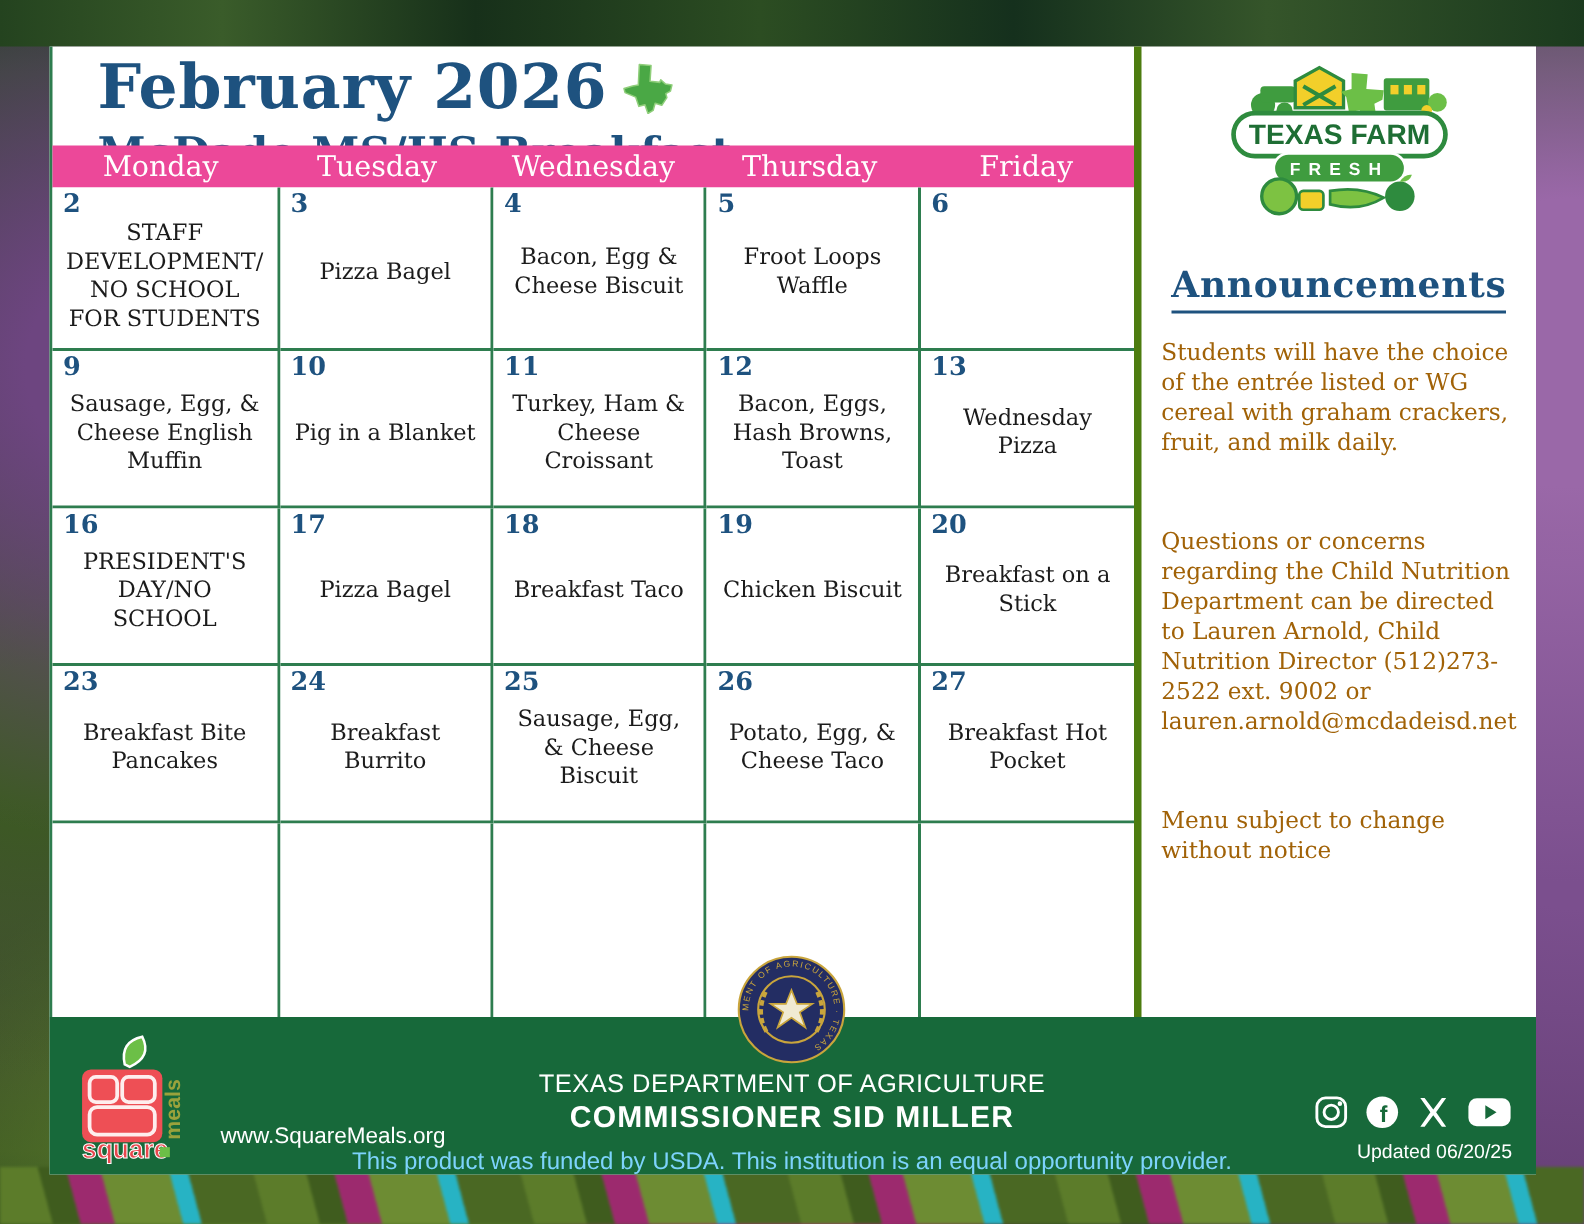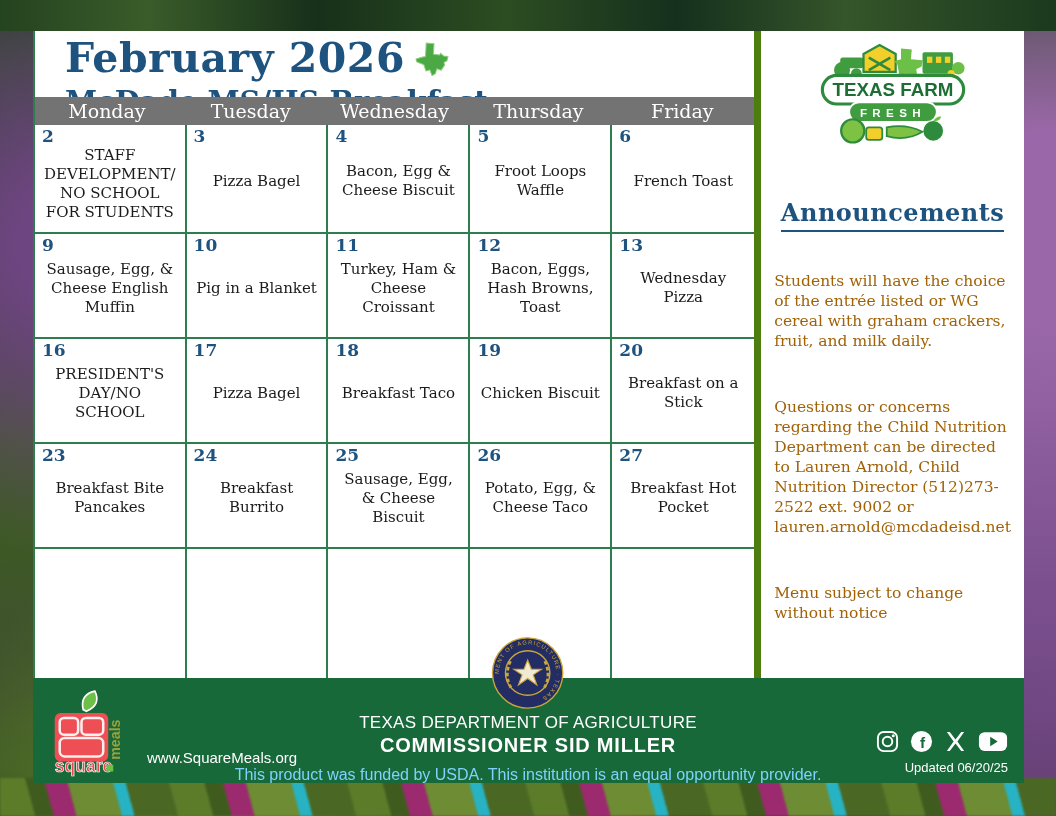--- a/index.html
+++ b/index.html
@@ -27,32 +27,32 @@
   .card{position:absolute;left:33px;top:31px;width:991px;height:752px;background:#fff;
     display:flex;flex-direction:column;}
   .card-main{display:flex;flex:1;min-height:0;}
 
   
   .cal-col{width:772px;display:flex;flex-direction:column;border-left:2px solid #2E7D4F;box-sizing:border-box;}
   .title-block{height:66px;padding:4px 0 0 30px;box-sizing:border-box;}
   .month-title{font-size:41px;font-weight:bold;color:#1E527F;line-height:46px;letter-spacing:.5px;}
   .texas-icon{display:inline-block;vertical-align:-4px;margin-left:10px;}
   .subtitle{font-size:29px;font-weight:bold;color:#1E527F;line-height:33px;margin-top:1px;}
-  .day-header{height:28px;background:#737373;display:grid;grid-template-columns:repeat(5,1fr);}
+  .day-header{height:28px;background:#ec4899;display:grid;grid-template-columns:repeat(5,1fr);}
   .day-header span{color:#fff;font-size:19px;text-align:center;line-height:28px;}
   .grid{flex:1;display:grid;grid-template-columns:repeat(5,1fr);grid-template-rows:109px 105px 105px 105px 1fr;}
   .cell{border-right:2px solid #2E7D4F;border-bottom:2px solid #2E7D4F;display:flex;flex-direction:column;box-sizing:border-box;background:#fff;}
   .cell:nth-child(5n){border-right:none;}
   .cell.last-row{border-bottom:none;}
   .date{font-size:17px;font-weight:bold;color:#1E527F;padding:2px 0 0 7px;line-height:19px;}
   .menu{flex:1;display:flex;align-items:center;justify-content:center;text-align:center;
     font-size:15px;color:#1b1b1b;line-height:19px;padding:0 9px 16px;}
 
   
-  .ann-col{flex:1;border-left:7px solid #4d7c0f;box-sizing:border-box;padding:8px 13px 0;display:flex;flex-direction:column;align-items:center;gap:23px;}
+  .ann-col{flex:1;border-left:5px solid #4d7c0f;box-sizing:border-box;padding:8px 13px 0;display:flex;flex-direction:column;align-items:center;}
   .tff-logo{margin-top:2px;}
   .ann-heading{font-size:24px;font-weight:bold;color:#1E527F;letter-spacing:.5px;
     border-bottom:2px solid #1E527F;padding-bottom:3px;margin-top:20px;}
   .ann-body{width:100%;margin-top:16px;}
   .ann-body p{font-size:15.5px;line-height:20px;color:#a16207;margin:0 0 46px;}
   .ann-body p:last-child{margin-bottom:0;}
 
   
   .footer{height:105px;background:#17693A;position:relative;color:#fff;font-family:"Liberation Sans",sans-serif;}
   .footer-left{position:absolute;left:10px;bottom:6px;display:flex;align-items:flex-end;}
@@ -105,21 +105,20 @@
         <div class="cell">
             <div class="date">4</div>
             <div class="menu">Bacon, Egg &amp; Cheese Biscuit</div>
           </div>
         <div class="cell">
             <div class="date">5</div>
             <div class="menu">Froot Loops Waffle</div>
           </div>
         <div class="cell">
             <div class="date">6</div>
-            <div class="menu">French Toast</div>
           </div>
 
         <div class="cell">
             <div class="date">9</div>
             <div class="menu">Sausage, Egg, &amp; Cheese English Muffin</div>
           </div>
         <div class="cell">
             <div class="date">10</div>
             <div class="menu">Pig in a Blanket</div>
           </div>

